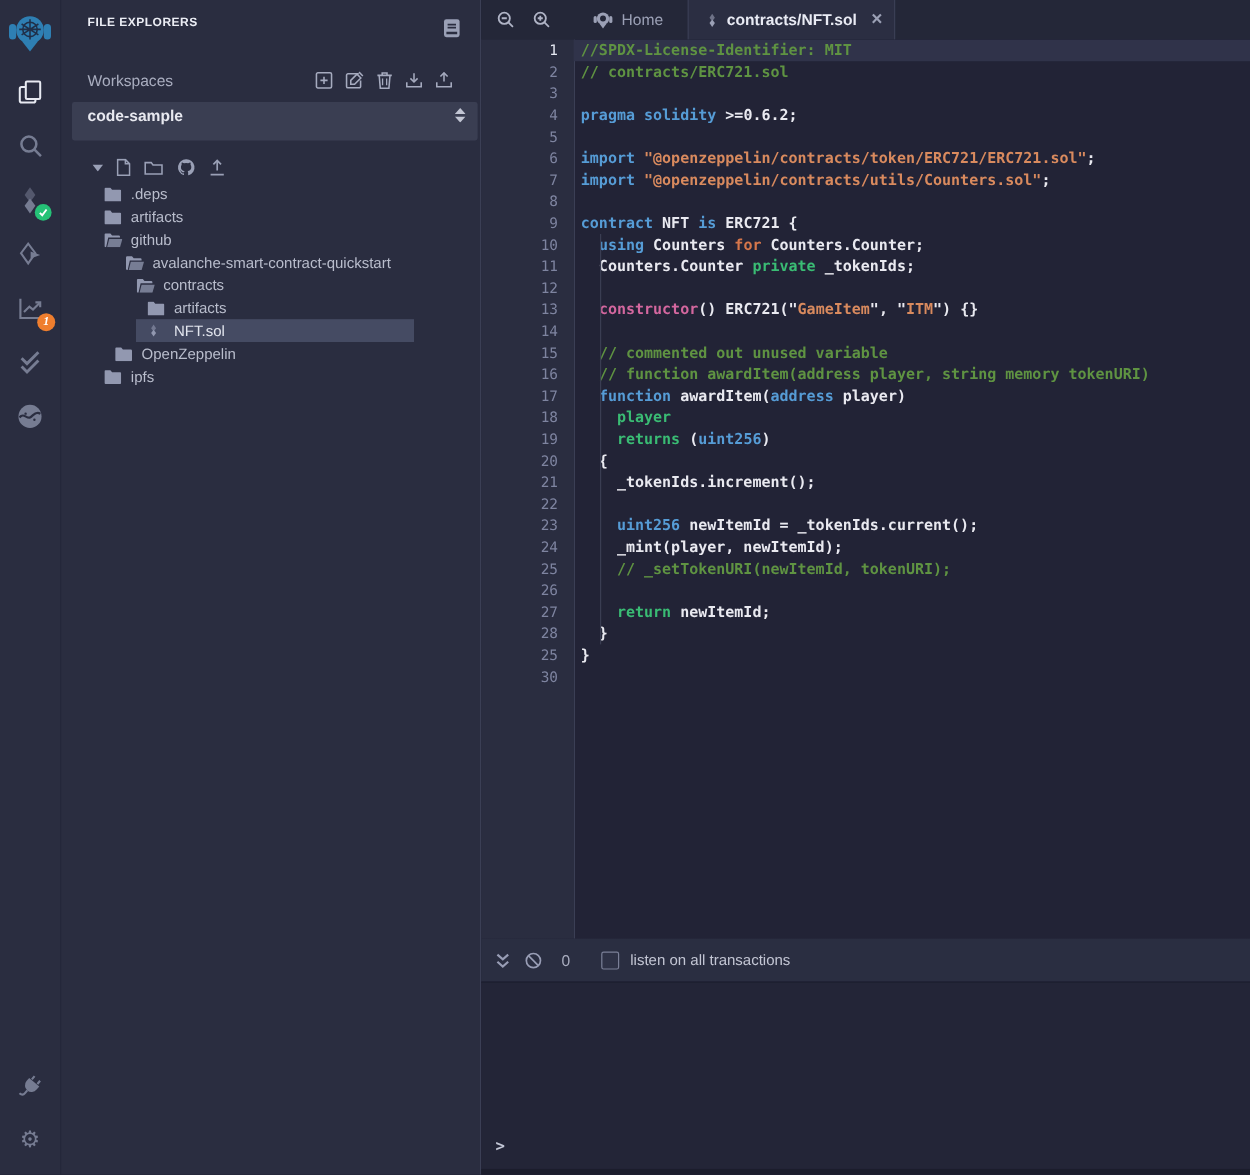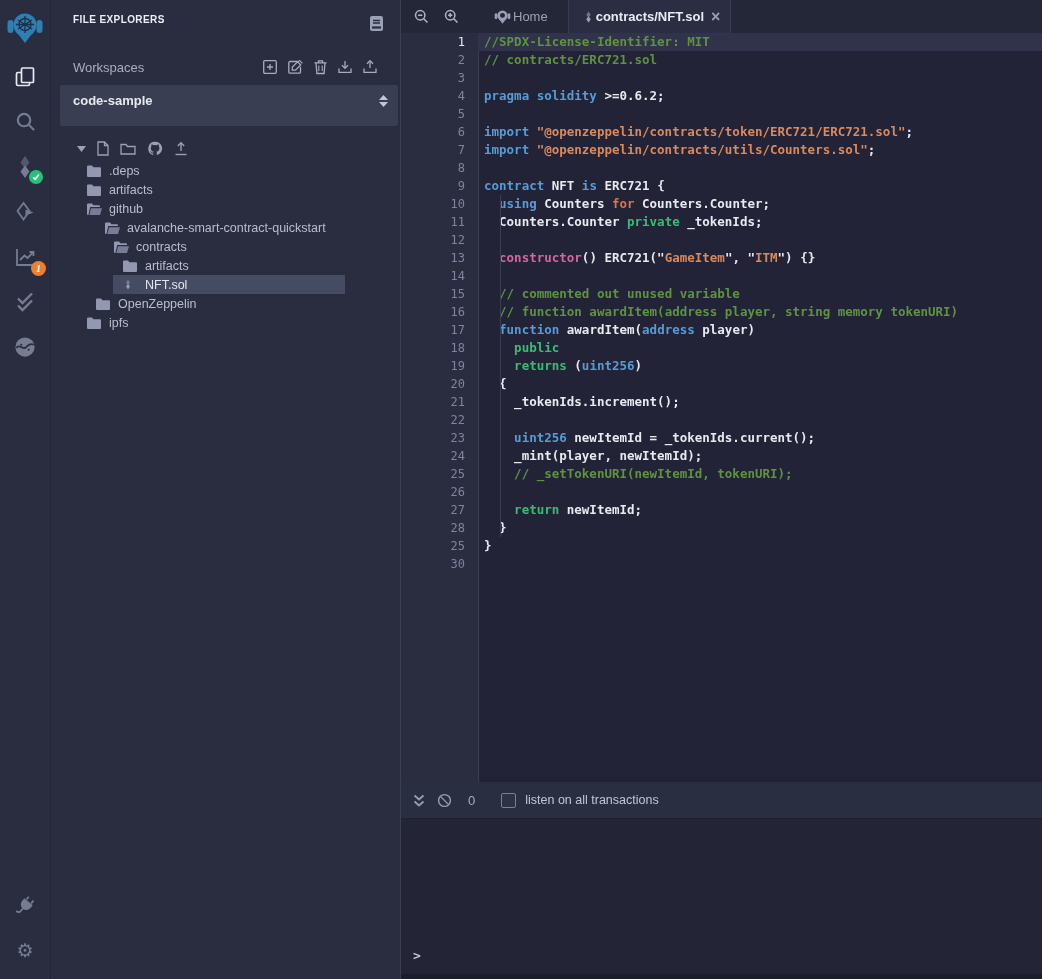--- a/index.html
+++ b/index.html
@@ -23,38 +23,38 @@
 
   
   #panel { width:350px; flex-shrink:0; background:#2a2d40; border-left:1px solid #24273a; position:relative; color:#c8cbd8; }
   .panel-header { display:flex; align-items:flex-start; justify-content:space-between; padding:14px 16px 0 22px; }
   .panel-title { font-size:10px; font-weight:700; letter-spacing:.4px; color:#eceef5; }
   .book-icon { color:#9aa0b6; margin-top:1px; cursor:pointer; }
   .ws-row { display:flex; align-items:center; margin:27px 22px 0 22px;justify-content:space-between; }
   .ws-label { font-size:13px; color:#a9adbf; margin-right:12px; }
   .ws-icons { display:flex; align-items:center; gap:9px; color:#a6abbf; }
   .ws-icons .icn { cursor:pointer; display:flex; }
-  .ws-select { margin:10px 2px 0 9px; height:41px; background:#3a3e52; border-radius:2px; display:flex; align-items:center; padding:0 10px 10px 13px; cursor:pointer; }
+  .ws-select { margin:10px 2px 0 9px; height:32px; background:#3a3e52; border-radius:2px; display:flex; align-items:center; padding:0 10px 10px 13px; cursor:pointer; }
   .ws-select-label { flex:1; font-size:13px; font-weight:700; color:#e8e9f0; }
   .ws-arrows { display:flex; flex-direction:column; gap:2px; color:#c2c6d4; }
   .tree-toolbar { margin:15px 0 5px 26px; display:flex; align-items:center; gap:11px; color:#9aa0b6; }
   .tree-toolbar .icn { cursor:pointer; display:flex; }
   #tree { font-size:12.5px; }
   .tree-row { height:19px; display:flex; align-items:center; cursor:pointer; color:#b9bdcc; }
   .tree-row.selected { background:linear-gradient(to right, transparent 62px, #454b63 62px, #454b63 294px, transparent 294px); color:#e2e5ee; }
   .tree-ico { display:flex; width:15px; margin-right:7px; color:#9298b0; flex-shrink:0; }
   .tree-label { white-space:nowrap; }
 
   
   #main { flex:1; min-width:0; display:flex; flex-direction:column; border-left:1px solid #3b3f55; }
 
   #tabbar { height:33px; flex-shrink:0; background:#242738; display:flex; align-items:center; color:#9ba0b5; }
   .zoombtn { width:30px; height:33px; display:flex; align-items:center; justify-content:center; color:#b0b4c6; cursor:pointer; }
   .zoombtn:first-child { margin-left:5px; }
-  .tab { height:33px; display:flex; align-items:center; gap:2px; padding:0 12px; font-size:13px; cursor:pointer; }
+  .tab { height:33px; display:flex; align-items:center; gap:7px; padding:0 12px; font-size:13px; cursor:pointer; }
   .tab-home { margin-left:16px; color:#9ba0b5; }
   .tab-active { margin-left:8px; background:#2b2e42; border-left:1px solid #3a3e54; border-right:1px solid #3a3e54; color:#e9ebf4; font-weight:700; padding:0 10px 0 14px; }
   .tab-close { font-size:16px; font-weight:700; color:#9ba0b5; margin-left:5px; cursor:pointer; line-height:1; }
 
   #editor { flex:1; position:relative; overflow:hidden;
     background:linear-gradient(to right, #2a2d40 77px, #3b3f55 77px, #3b3f55 78px, #222336 78px);
     font-family:"DejaVu Sans Mono", monospace; font-size:12.5px; }
   .code-line { display:flex; height:18px; line-height:18px; }
   .ln { width:77px; flex-shrink:0; text-align:right; padding-right:13px; color:#7e84a0; font-size:12px; }
   .ln.act { color:#e6e9f3; }
@@ -477,21 +477,21 @@
           <div class="code-line">
             <span class="ln">16</span>
             <span class="ct"><span class="tk-pl">  </span><span class="tk-com">// function awardItem(address player, string memory tokenURI)</span></span>
           </div>
           <div class="code-line">
             <span class="ln">17</span>
             <span class="ct"><span class="tk-pl">  </span><span class="tk-kw">function</span><span class="tk-pl"> awardItem(</span><span class="tk-kw">address</span><span class="tk-pl"> player)</span></span>
           </div>
           <div class="code-line">
             <span class="ln">18</span>
-            <span class="ct"><span class="tk-pl">    </span><span class="tk-grn">public</span></span>
+            <span class="ct"><span class="tk-pl">    </span><span class="tk-grn">player</span></span>
           </div>
           <div class="code-line">
             <span class="ln">19</span>
             <span class="ct"><span class="tk-pl">    </span><span class="tk-grn">returns</span><span class="tk-pl"> (</span><span class="tk-kw">uint256</span><span class="tk-pl">)</span></span>
           </div>
           <div class="code-line">
             <span class="ln">20</span>
             <span class="ct"><span class="tk-pl">  {</span></span>
           </div>
           <div class="code-line">

